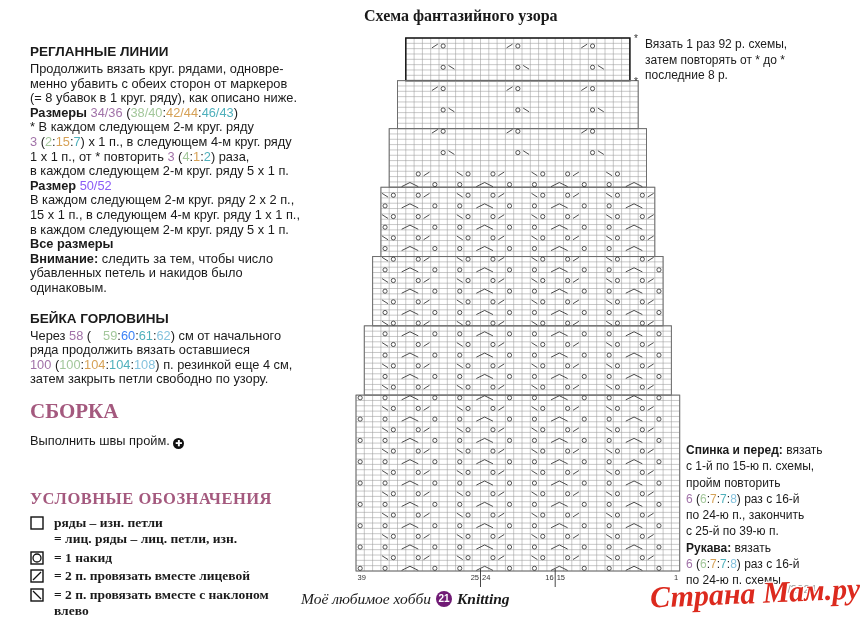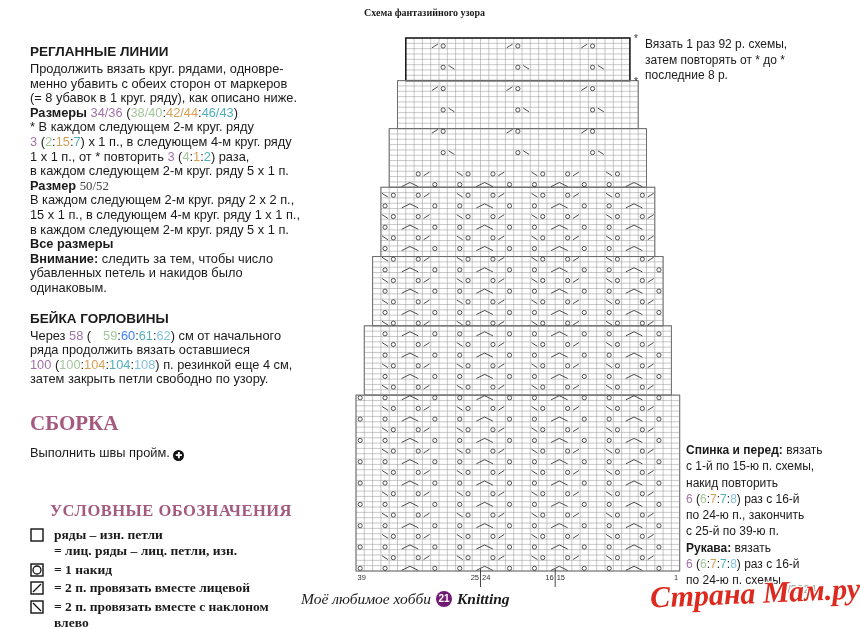--- a/index.html
+++ b/index.html
@@ -2,34 +2,34 @@
 <html><head>
 <meta charset="utf-8">
 <style>
   html,body{margin:0;padding:0;}
   .page{position:relative;width:860px;height:629px;background:#ffffff;overflow:hidden;
         font-family:"Liberation Sans",sans-serif;color:#1a1a1a;}
   
   .left-col{position:absolute;left:30px;top:32px;width:302px;}
   .h2{font-weight:bold;font-size:13.5px;line-height:16px;margin:12px 0 2px 0;}
   .hserif{font-family:"Liberation Serif",serif;font-weight:bold;font-size:21px;line-height:24px;}
-  .hserif2{font-family:"Liberation Serif",serif;font-weight:bold;font-size:16.5px;line-height:20px;letter-spacing:.5px;margin-left:20px;}
+  .hserif2{font-family:"Liberation Serif",serif;font-weight:bold;font-size:16.5px;line-height:20px;letter-spacing:.5px;}
   .p{margin:0;}
   .pline{font-size:12.8px;line-height:14.6px;white-space:nowrap;}
   .seg-b{font-weight:bold;}
   .endmark{display:inline-block;width:11px;height:11px;border-radius:50%;background:#111;
            color:#fff;font-size:8px;line-height:11px;text-align:center;font-weight:bold;vertical-align:-1px;}
   
   .legend{margin-top:6px;}
   .legend-item{position:relative;padding-left:24px;font-family:"Liberation Serif",serif;
                font-size:13.5px;line-height:16.5px;font-weight:bold;margin-top:2px;}
   .legend-sym{position:absolute;left:0;top:1px;}
   
   .chart-title{position:absolute;left:364px;top:7px;font-family:"Liberation Serif",serif;
-               font-weight:bold;font-size:10px;}
+               font-weight:bold;font-size:16px;}
   .chart-svg{position:absolute;left:344px;top:28px;}
   
   .ann{position:absolute;font-size:12px;}
   .ann .pline{font-size:12px;line-height:15.5px;}
   .ann-top{left:645px;top:37px;width:210px;}
   .ann-bottom{left:686px;top:442px;width:172px;}
   .ann-bottom .pline{line-height:16.3px;}
   
   .footer{position:absolute;left:301px;top:590px;display:flex;align-items:center;gap:5px;
           font-family:"Liberation Serif",serif;font-style:italic;font-size:15.5px;}
@@ -50,37 +50,37 @@
       <div class="h2">РЕГЛАННЫЕ ЛИНИИ</div>
       <div class="p">
         <div class="pline"><span>Продолжить вязать круг. рядами, одновре-</span></div>
         <div class="pline"><span>менно убавить с обеих сторон от маркеров</span></div>
         <div class="pline"><span>(= 8 убавок в 1 круг. ряду), как описано ниже.</span></div>
         <div class="pline"><span class="seg-b">Размеры </span><span style="color: rgb(161, 114, 168);">34/36</span><span> (</span><span style="color: rgb(163, 199, 155);">38/40</span><span>:</span><span style="color: rgb(214, 161, 86);">42/44</span><span>:</span><span style="color: rgb(79, 176, 188);">46/43</span><span>)</span></div>
         <div class="pline"><span>* В каждом следующем 2-м круг. ряду</span></div>
         <div class="pline"><span style="color: rgb(161, 114, 168);">3</span><span> (</span><span style="color: rgb(163, 199, 155);">2</span><span>:</span><span style="color: rgb(214, 161, 86);">15</span><span>:</span><span style="color: rgb(79, 176, 188);">7</span><span>) х 1 п., в следующем 4-м круг. ряду</span></div>
         <div class="pline"><span>1 х 1 п., от * повторить </span><span style="color: rgb(161, 114, 168);">3</span><span> (</span><span style="color: rgb(163, 199, 155);">4</span><span>:</span><span style="color: rgb(214, 161, 86);">1</span><span>:</span><span style="color: rgb(79, 176, 188);">2</span><span>) раза,</span></div>
         <div class="pline"><span>в каждом следующем 2-м круг. ряду 5 х 1 п.</span></div>
-        <div class="pline"><span class="seg-b">Размер </span><span style="color: #404040; font-family: Liberation Serif, serif;">50/52</span></div>
+        <div class="pline"><span class="seg-b">Размер </span><span style="color: #8b5cf6;">50/52</span></div>
         <div class="pline"><span>В каждом следующем 2-м круг. ряду 2 х 2 п.,</span></div>
         <div class="pline"><span>15 х 1 п., в следующем 4-м круг. ряду 1 х 1 п.,</span></div>
         <div class="pline"><span>в каждом следующем 2-м круг. ряду 5 х 1 п.</span></div>
         <div class="pline"><span class="seg-b">Все размеры</span></div>
         <div class="pline"><span class="seg-b">Внимание:</span><span> следить за тем, чтобы число</span></div>
         <div class="pline"><span>убавленных петель и накидов было</span></div>
         <div class="pline"><span>одинаковым.</span></div>
       </div>
       <div class="h2" style="margin-top: 15px;">БЕЙКА ГОРЛОВИНЫ</div>
       <div class="p">
         <div class="pline"><span>Через </span><span style="color: rgb(161, 114, 168);">58</span><span> (</span><span style="color: rgb(163, 199, 155); margin-left: 12px;">59</span><span>:</span><span style="color: #3b82f6;">60</span><span>:</span><span style="color: rgb(79, 176, 188);">61</span><span>:</span><span style="color: rgb(133, 195, 222);">62</span><span>) см от начального</span></div>
         <div class="pline"><span>ряда продолжить вязать оставшиеся</span></div>
         <div class="pline"><span style="color: rgb(161, 114, 168);">100</span><span> (</span><span style="color: rgb(163, 199, 155);">100</span><span>:</span><span style="color: rgb(214, 161, 86);">104</span><span>:</span><span style="color: rgb(79, 176, 188);">104</span><span>:</span><span style="color: rgb(133, 195, 222);">108</span><span>) п. резинкой еще 4 см,</span></div>
         <div class="pline"><span>затем закрыть петли свободно по узору.</span></div>
       </div>
-      <div class="hserif" style="color: rgb(164, 89, 126); margin-top: 24px;">СБОРКА</div>
+      <div class="hserif" style="color: rgb(164, 89, 126); margin-top: 12px;">СБОРКА</div>
       <div class="p" style="margin-top: 11px;">
         <div class="pline"><span>Выполнить швы пройм. </span><span class="endmark">✚</span></div>
       </div>
       <div class="hserif2" style="color: rgb(164, 89, 126); margin-top: 40px;">УСЛОВНЫЕ ОБОЗНАЧЕНИЯ</div>
       <div class="legend">
         <div class="legend-item">
           <svg width="15" height="15" class="legend-sym">
             <rect x="1" y="1" width="12" height="12" fill="none" stroke="#111" stroke-width="1.4"></rect>
           </svg>
           <div>ряды – изн. петли</div>
@@ -714,21 +714,21 @@
     </svg>
 
   <div class="ann ann-top" id="ann-top">
       <div class="pline"><span>Вязать 1 раз 92 р. схемы,</span></div>
       <div class="pline"><span>затем повторять от * до *</span></div>
       <div class="pline"><span>последние 8 р.</span></div>
     </div>
   <div class="ann ann-bottom" id="ann-bottom">
       <div class="pline"><span class="seg-b">Спинка и перед:</span><span> вязать</span></div>
       <div class="pline"><span>с 1-й по 15-ю п. схемы,</span></div>
-      <div class="pline"><span>накид повторить</span></div>
+      <div class="pline"><span>пройм повторить</span></div>
       <div class="pline"><span style="color: rgb(161, 114, 168);">6</span><span> (</span><span style="color: rgb(163, 199, 155);">6</span><span>:</span><span style="color: rgb(214, 161, 86);">7</span><span>:</span><span style="color: rgb(79, 176, 188);">7</span><span>:</span><span style="color: rgb(133, 195, 222);">8</span><span>) раз с 16-й</span></div>
       <div class="pline"><span>по 24-ю п., закончить</span></div>
       <div class="pline"><span>с 25-й по 39-ю п.</span></div>
       <div class="pline"><span class="seg-b">Рукава:</span><span> вязать</span></div>
       <div class="pline"><span style="color: rgb(161, 114, 168);">6</span><span> (</span><span style="color: rgb(163, 199, 155);">6</span><span>:</span><span style="color: rgb(214, 161, 86);">7</span><span>:</span><span style="color: rgb(79, 176, 188);">7</span><span>:</span><span style="color: rgb(133, 195, 222);">8</span><span>) раз с 16-й</span></div>
       <div class="pline"><span>по 24-ю п. схемы.</span></div>
     </div>
 
   <div class="pageinfo">5/2024</div>
 

